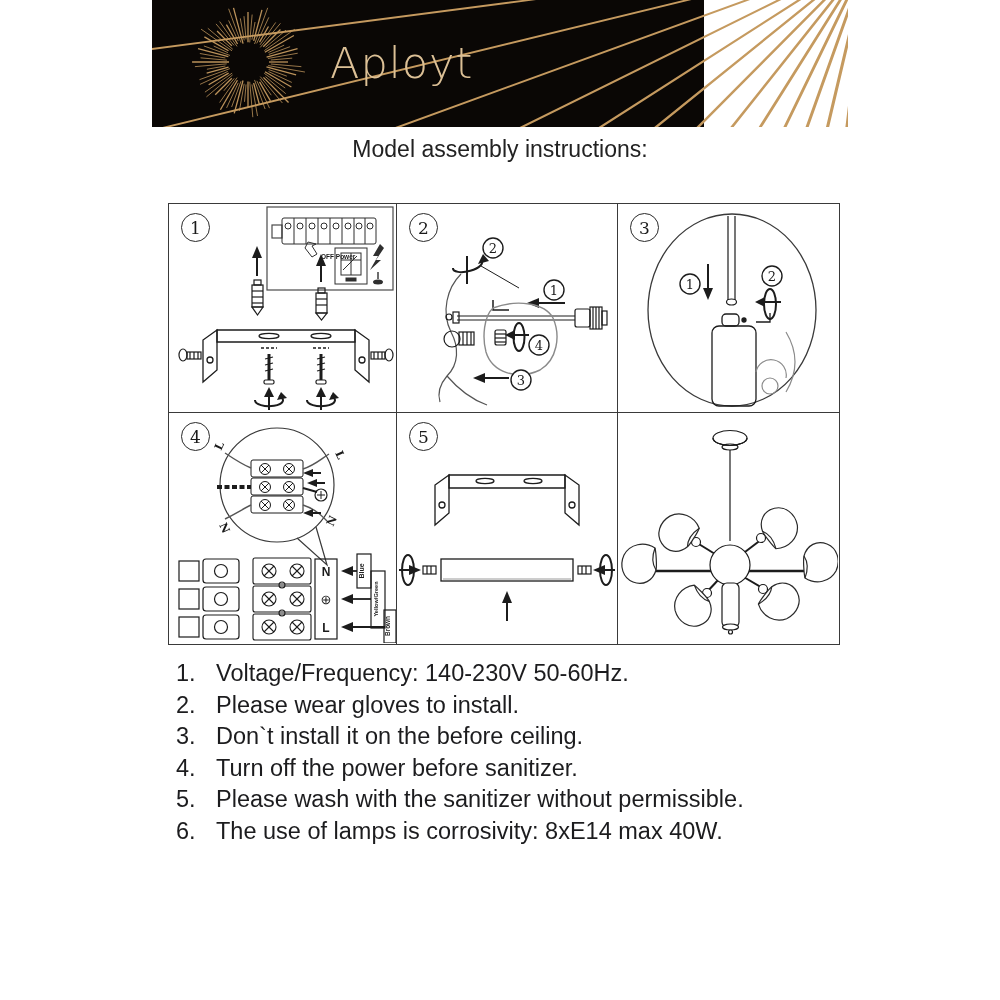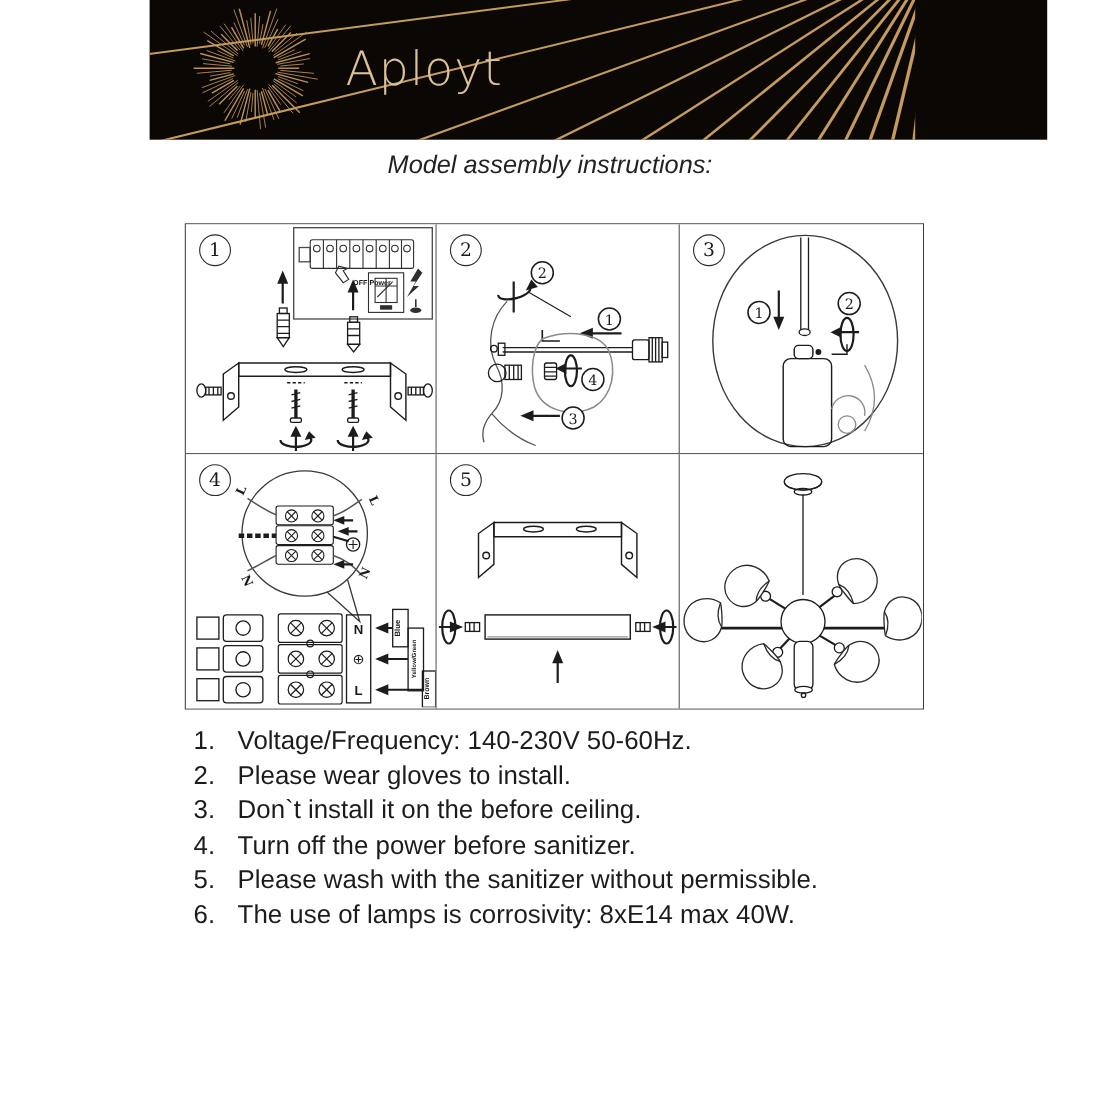--- a/index.html
+++ b/index.html
@@ -1,29 +1,29 @@
 <!DOCTYPE html>
 <html><head>
 <meta charset="utf-8">
 <style>
   * { margin:0; padding:0; box-sizing:border-box; }
   html,body { width:1000px; height:1000px; background:#ffffff;
     font-family:"Liberation Sans", sans-serif; color:#1d1d1f; }
   .page { position:relative; width:1000px; height:1000px; background:#fff; overflow:hidden; }
 
   
-  .banner { position:absolute; left:136px; top:0; width:816px; height:127px; background:#0a0705; }
+  .banner { position:absolute; left:152px; top:0; width:552px; height:127px; background:#0a0705; }
   .banner svg { position:absolute; left:0; top:0; }
   .brand { position:absolute; left:178px; top:30px; width:160px; height:66px;
     display:flex; align-items:center; font-family:"DejaVu Sans", sans-serif;
     font-weight:200; font-size:43px; letter-spacing:1px; color:#dcc096; }
 
   
   .title1 { position:absolute; left:0; top:136px; width:1000px; text-align:center;
-    font-size:23px; color:#222;font-style:italic; }
+    font-size:23px; color:#222; }
   .title2 { position:absolute; left:0; top:165px; width:1000px; text-align:center;
     font-size:23px; color:#222; }
 
   
   .grid { position:absolute; left:168px; top:203px; width:672px; height:442px;
     display:grid; grid-template-columns:228px 221px 221px; grid-template-rows:209px 231px;
     border:1.5px solid #3a3a3a; }
   .panel { position:relative; border-right:1.3px solid #3a3a3a; border-bottom:1.3px solid #3a3a3a; background:#fff; }
   .panel.last-col { border-right:none; }
   .panel.last-row { border-bottom:none; }

